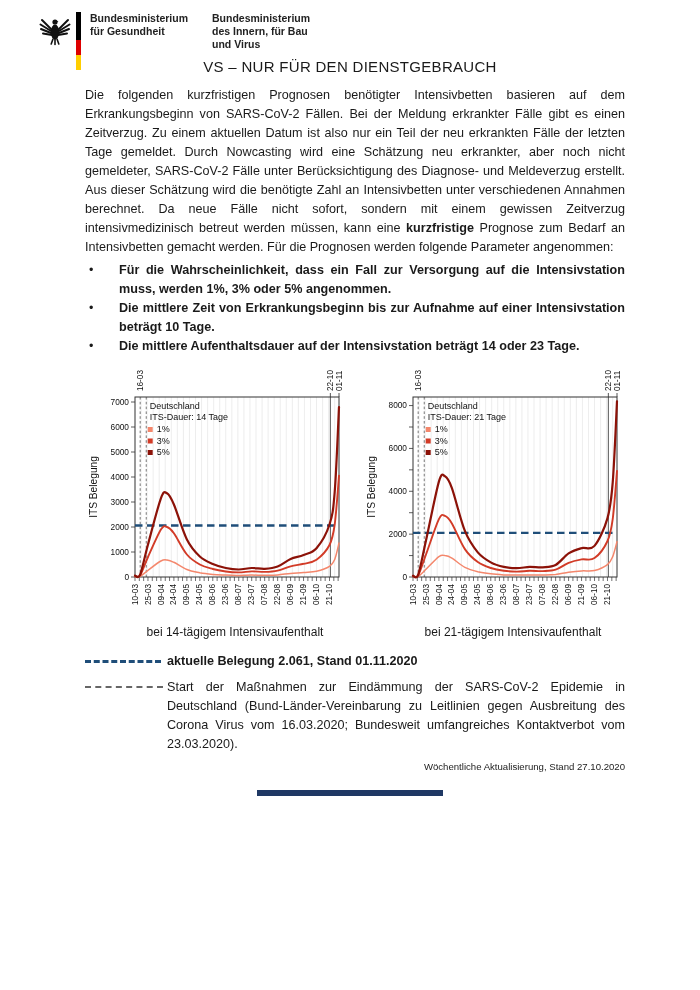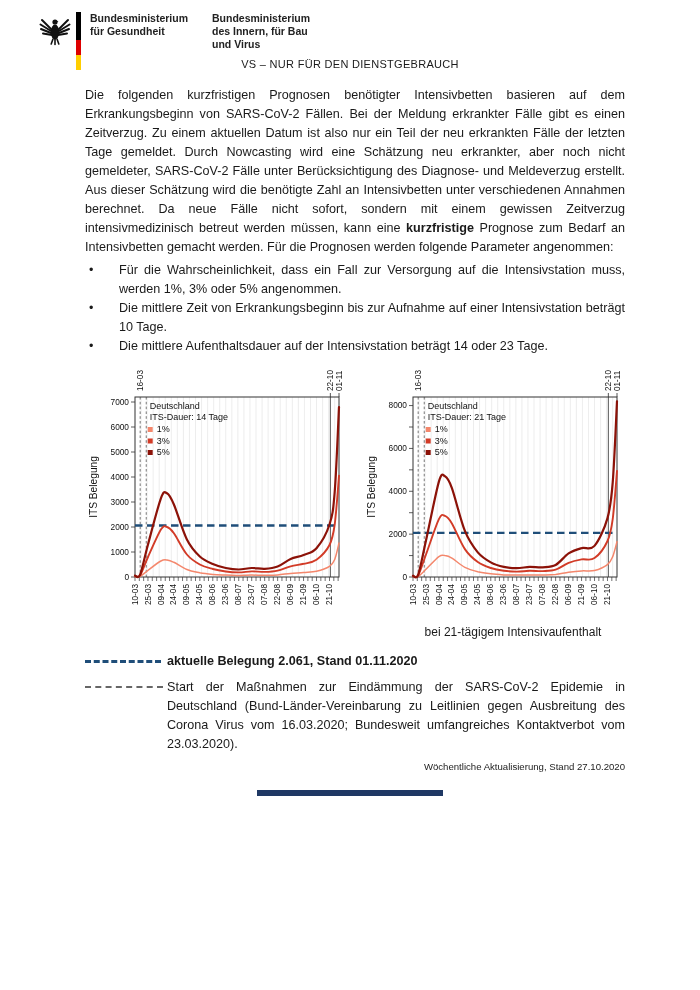--- a/index.html
+++ b/index.html
@@ -8,28 +8,28 @@
   
   .hdr{position:absolute;top:12px;left:38px;display:flex;align-items:flex-start;}
   .eagle{width:34px;height:32px;margin-top:2px;}
   .flagbar{width:5px;height:58px;margin-left:4px;display:flex;flex-direction:column;}
   .flagbar div:nth-child(1){flex:0 0 28px;}
   .flagbar div:nth-child(2){flex:0 0 15px;}
   .flagbar div:nth-child(3){flex:0 0 15px;}
   .minbox{margin-left:9px;font-size:10.5px;line-height:13px;color:#222;font-weight:bold;}
   .minbox2{margin-left:24px;}
   .doc-title{position:absolute;top:58px;left:0;width:100%;text-align:center;
-             font-size:11px;letter-spacing:.3px;color:#1a1a1a;}
+             font-size:15px;letter-spacing:.3px;color:#1a1a1a;}
   
   .content{position:absolute;top:86px;left:85px;width:540px;}
   .para{font-size:12.6px;line-height:19px;text-align:justify;margin:0;}
   .bullets{margin-top:4px;}
   .bullet-row{display:flex;font-size:12.6px;line-height:19px;}
   .bullet-mark{flex:0 0 30px;text-align:left;padding-left:4px;}
-  .bullet-text{flex:1;text-align:justify;}
+  .bullet-text{flex:1;text-align:justify;font-weight:bold;}
   
   .charts-row{margin-top:11px;display:flex;justify-content:center;gap:20px;}
   figure{margin:0;width:258px;}
   svg.chart{display:block;font-family:"Liberation Sans",sans-serif;}
   figcaption{margin-left:44px;width:208px;text-align:center;font-size:12px;color:#1a1a1a;}
   
   .legend{margin-top:13px;}
   .legend-row{display:flex;margin-bottom:7px;}
   .legend-swatch-col{flex:0 0 82px;}
   .swatch-blue{width:76px;border-top:3px dashed #1F4E79;margin-top:8px;}
@@ -239,20 +239,21 @@
             <text x="62.69491525423729" y="42" font-size="9" fill="#111">Deutschland</text>
             <text x="62.69491525423729" y="53" font-size="9" fill="#111">ITS-Dauer: 14 Tage</text>
             <rect x="60.69491525423729" y="60" width="5" height="5" fill="#F4876C"></rect>
             <text x="69.69491525423729" y="65" font-size="9" fill="#111">1%</text>
             <rect x="60.69491525423729" y="71.5" width="5" height="5" fill="#D23B27"></rect>
             <text x="69.69491525423729" y="76.5" font-size="9" fill="#111">3%</text>
             <rect x="60.69491525423729" y="83" width="5" height="5" fill="#8C1208"></rect>
             <text x="69.69491525423729" y="88" font-size="9" fill="#111">5%</text>
             <text x="10" y="120" text-anchor="middle" font-size="10.2" fill="#111" transform="rotate(-90 10 120)">ITS Belegung</text>
           </svg>
+        <figcaption>bei 14-tägigem Intensivaufenthalt</figcaption>
       </figure>
       <figure>
         <svg class="chart" width="258" height="258" viewBox="0 0 258 258">
             <rect x="48" y="30" width="204" height="180" fill="#ffffff"></rect>
             <line x1="54.05084745762712" y1="30" x2="54.05084745762712" y2="210" stroke="#e1e1e1" stroke-width="0.6"></line>
             <line x1="60.101694915254235" y1="30" x2="60.101694915254235" y2="210" stroke="#e1e1e1" stroke-width="0.6"></line>
             <line x1="66.15254237288136" y1="30" x2="66.15254237288136" y2="210" stroke="#e1e1e1" stroke-width="0.6"></line>
             <line x1="72.20338983050847" y1="30" x2="72.20338983050847" y2="210" stroke="#e1e1e1" stroke-width="0.6"></line>
             <line x1="78.25423728813558" y1="30" x2="78.25423728813558" y2="210" stroke="#e1e1e1" stroke-width="0.6"></line>
             <line x1="84.30508474576271" y1="30" x2="84.30508474576271" y2="210" stroke="#e1e1e1" stroke-width="0.6"></line>

